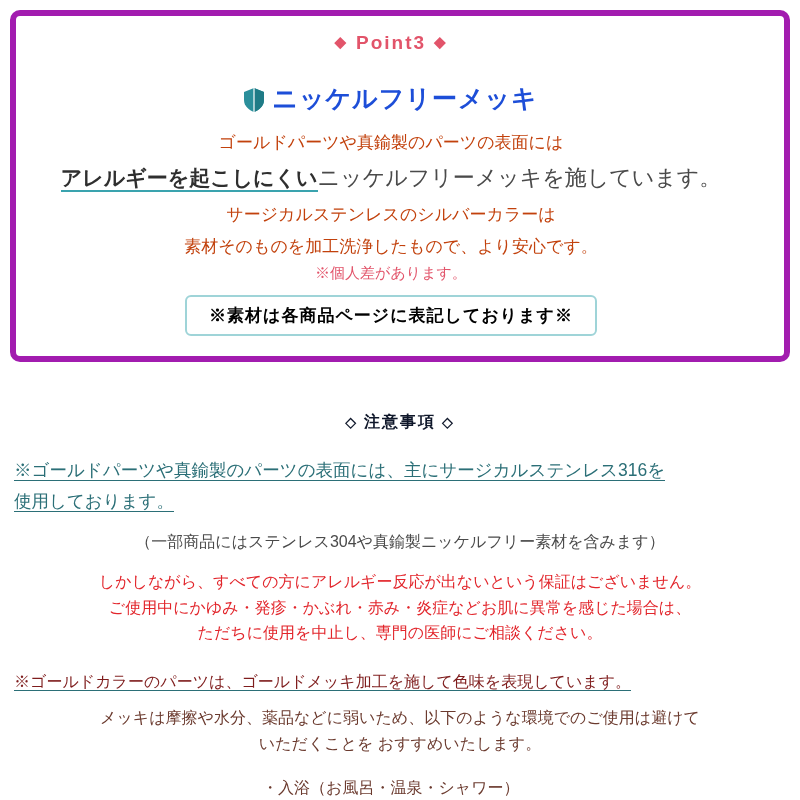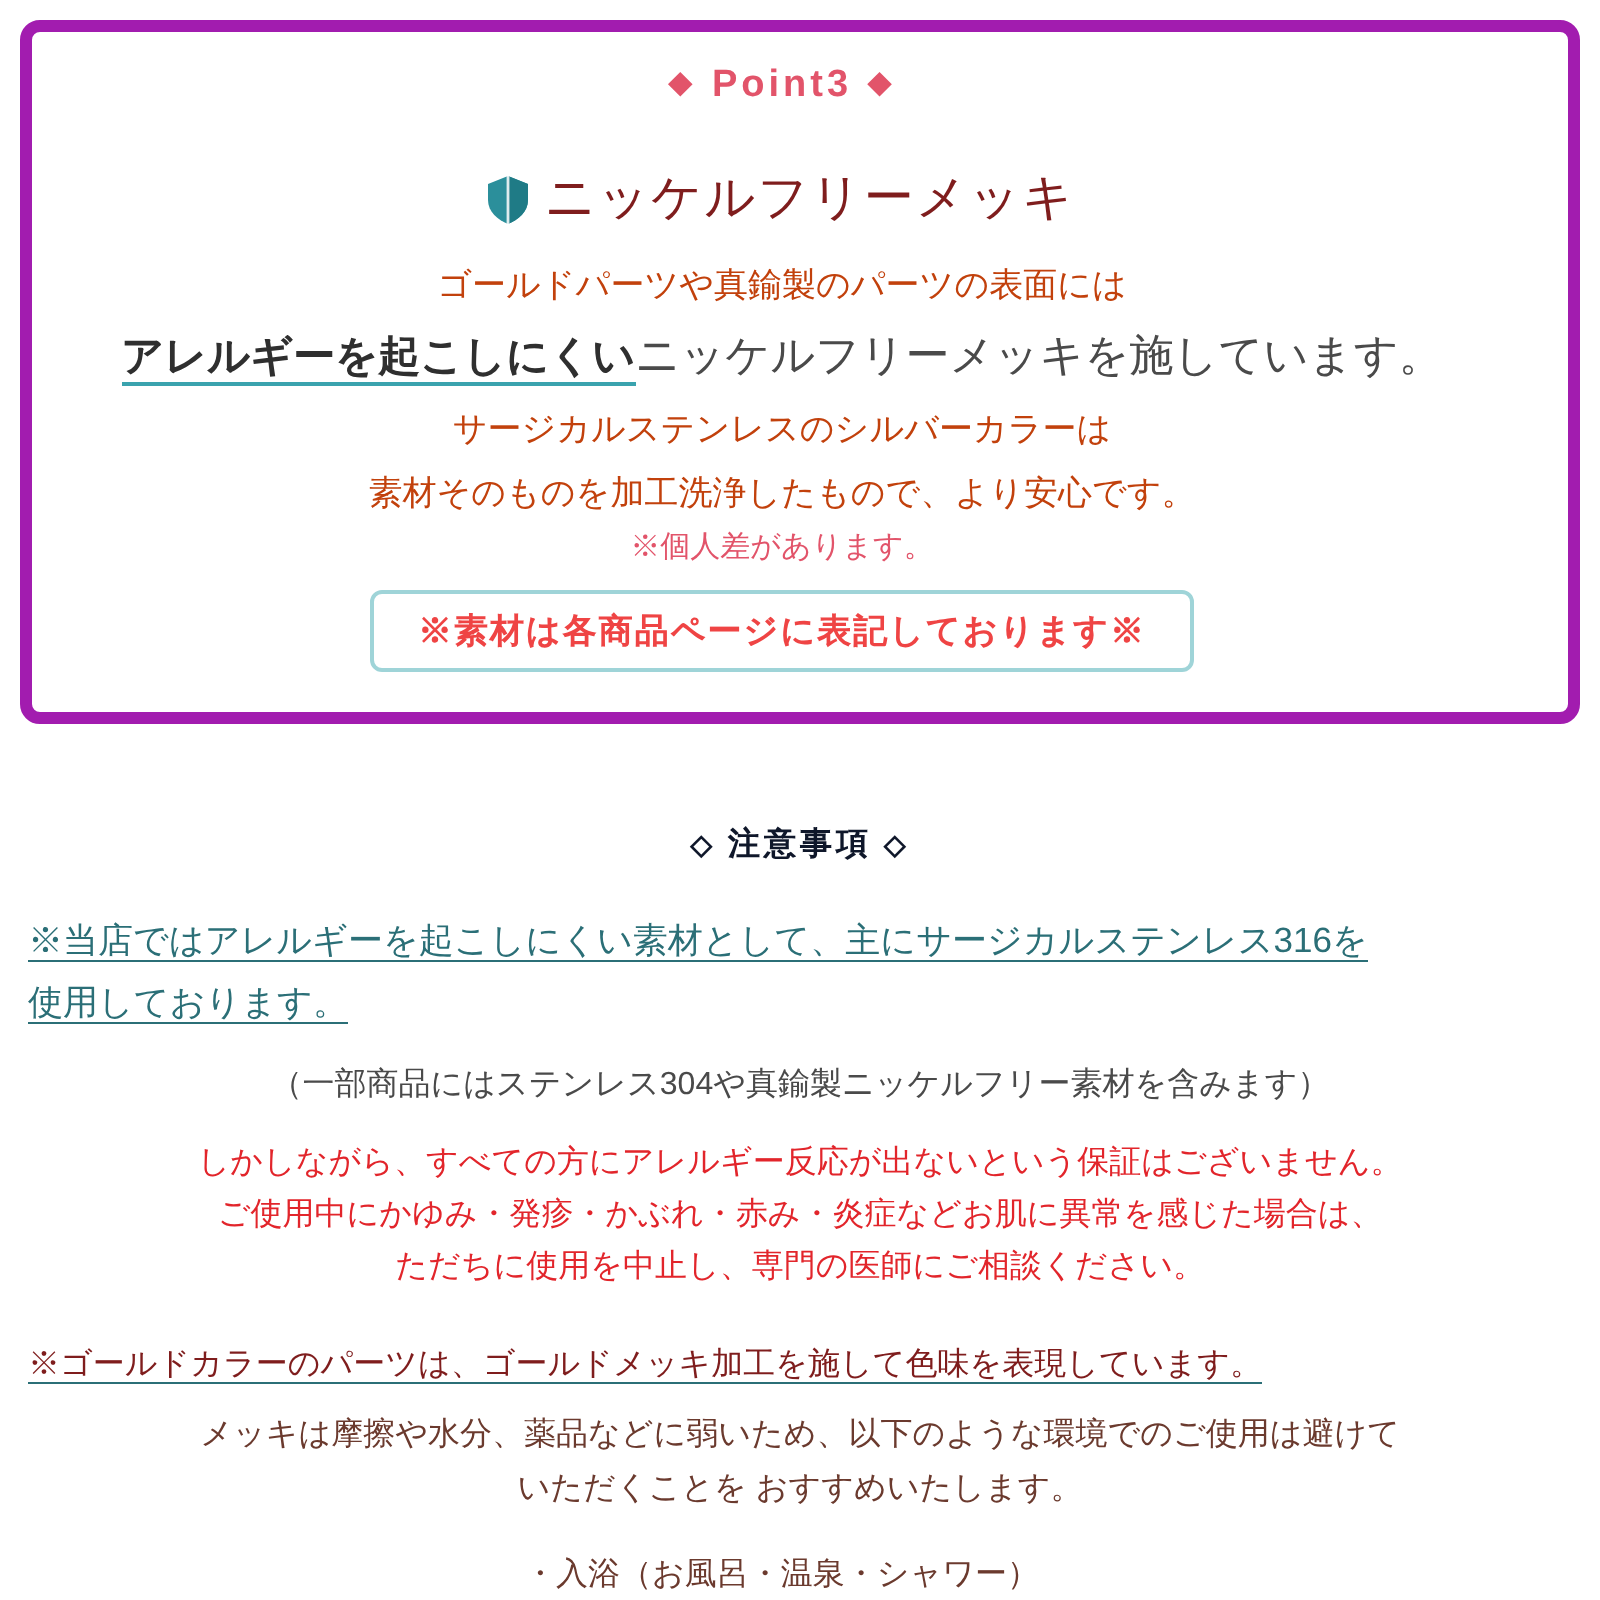--- a/index.html
+++ b/index.html
@@ -38,22 +38,22 @@
     letter-spacing: 2px;
     margin-bottom: 10px;
   }
   .point-heading .diamond {
     font-size: 15px;
     vertical-align: 2px;
     margin: 0 8px;
   }
   .point-title {
     font-size: 25px;
-    font-weight: normal;
-    color: #7f1d1d;
+    font-weight: bold;
+    color: #1d4ed8;
     letter-spacing: 1px;
     margin-bottom: 12px;
     display: flex;
     align-items: center;
     justify-content: center;
     gap: 8px;
     margin-top: 28px;
   }
   .shield-icon {
     display: inline-block;
@@ -81,21 +81,21 @@
     font-size: 15px;
     color: #e2546a;
     margin-top: 2px;
   }
   .material-box {
     display: inline-block;
     margin-top: 12px;
     border: 2px solid #9fd4d8;
     border-radius: 6px;
     padding: 7px 22px;
-    color: #ef4444;
+    color: #000000;
     font-weight: bold;
     font-size: 17px;
     letter-spacing: 1px;
   }
 
   
   .notice {
     margin-top: 50px;
     padding: 0 14px;
     box-sizing: border-box;
@@ -195,21 +195,21 @@
 
     <div class="material-box">※素材は各商品ページに表記しております※</div>
   </div>
 
   <div class="notice">
     <div class="notice-heading">
       <span class="lozenge">◇</span><span>注意事項</span><span class="lozenge">◇</span>
     </div>
 
     <div class="teal-underline-block">
-      <div><span>※当店ではアレルギーを起こしにくい素材として、主にサージカルステンレス316を</span></div>
+      <div><span>※ゴールドパーツや真鍮製のパーツの表面には、主にサージカルステンレス316を</span></div>
       <div><span>使用しております。</span></div>
     </div>
 
     <div class="paren-line">（一部商品にはステンレス304や真鍮製ニッケルフリー素材を含みます）</div>
 
     <div class="red-block">
       <div>しかしながら、すべての方にアレルギー反応が出ないという保証はございません。</div>
       <div>ご使用中にかゆみ・発疹・かぶれ・赤み・炎症などお肌に異常を感じた場合は、</div>
       <div>ただちに使用を中止し、専門の医師にご相談ください。</div>
     </div>

